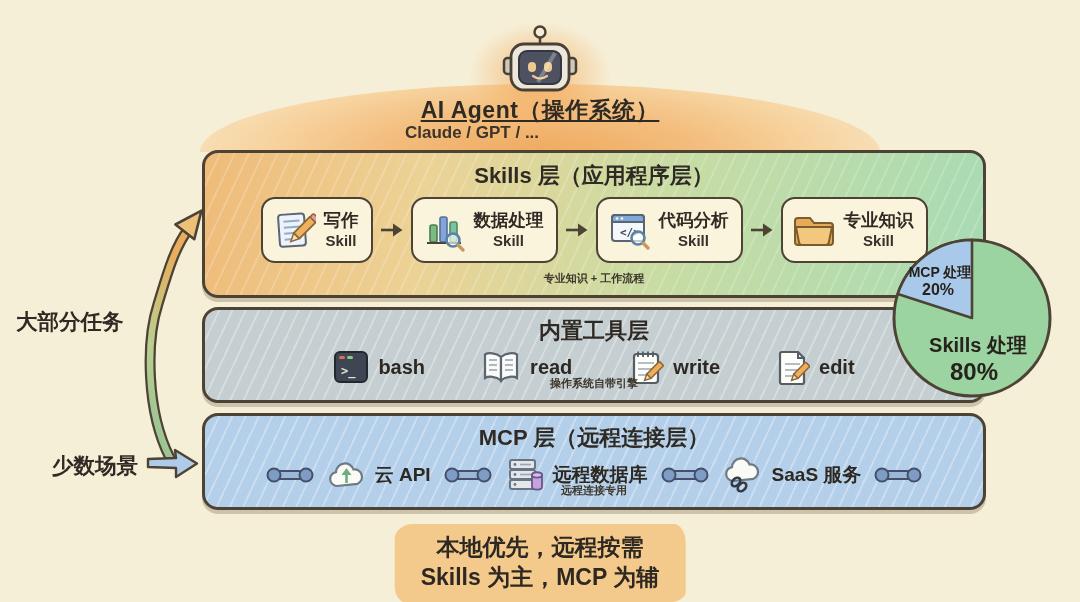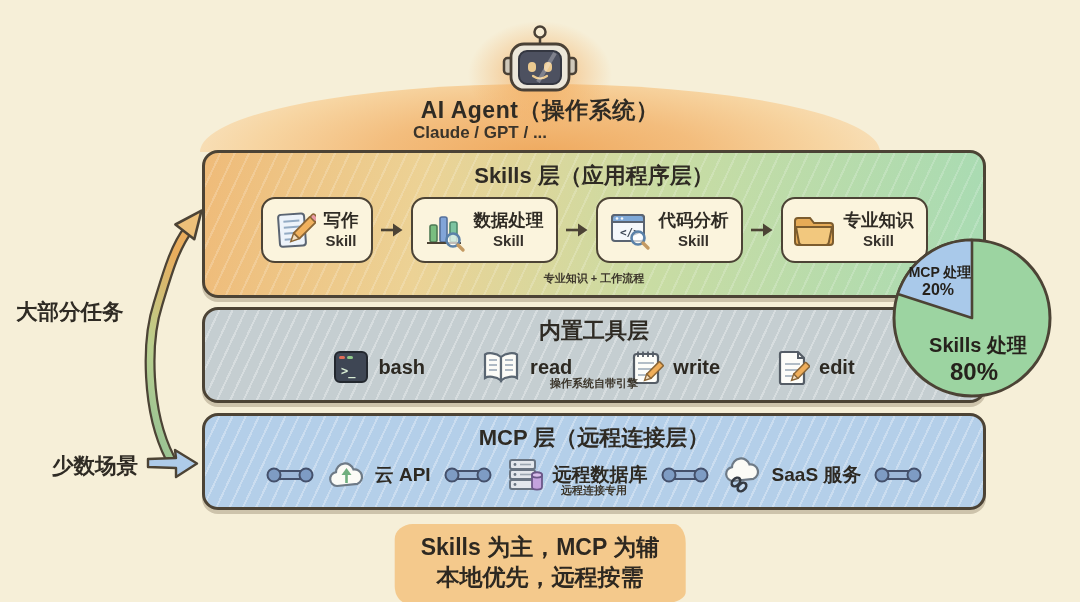--- a/index.html
+++ b/index.html
@@ -15,22 +15,22 @@
     border-radius:50% 50% 0 0 / 100% 100% 0 0;
     background:radial-gradient(ellipse 62% 170% at 50% 105%,
       #efa95e 0%, #f3bd7d 38%, #f7d5a2 68%, #f8e5c4 92%, #f7ebd2 100%);
   }
   .glow{
     position:absolute; left:440px; top:0px; width:200px; height:150px; border-radius:50%;
     background:radial-gradient(closest-side, rgba(242,166,84,.75), rgba(242,166,84,0) 72%);
   }
   .robot{position:absolute; left:500px; top:24px;}
   .hdr-title{position:absolute; left:0; top:95px; width:1080px; text-align:center;
-    font-size:23px; font-weight:700; letter-spacing:.5px;}
-  .hdr-sub{position:absolute; left:16px; top:123px; width:928px; text-align:center;
+    font-size:23px; font-weight:700; letter-spacing:.5px;text-decoration:underline;}
+  .hdr-sub{position:absolute; left:8px; top:123px; width:928px; text-align:center;
     font-size:17px; font-weight:700; color:#3a342b;}
   
   .layer{
     position:absolute; left:202px; width:784px; box-sizing:border-box;
     border:3px solid #4c4335; border-radius:16px;
     box-shadow:0 4px 0 rgba(110,94,66,.30);
   }
   .layer-title{position:absolute; left:0; right:0; text-align:center;
     font-size:22px; font-weight:700; color:#2f2b24;}
   .layer-caption{position:absolute; left:0; right:0; bottom:9px; text-align:center;
@@ -67,21 +67,21 @@
     background:
       repeating-linear-gradient(115deg, rgba(255,255,255,.30) 0 2px, rgba(255,255,255,0) 2px 12px),
       #b4cfe9;
   }
   .mcp .layer-title{top:7px;}
   .mcp-row{position:absolute; left:0; right:0; top:40px;
     display:flex; justify-content:center; align-items:center; gap:13px;}
   .mcp-item{display:flex; align-items:center; gap:8px;}
   .mcp-label{font-size:19px; font-weight:600; color:#2d2922;}
   
-  .lbl-major{position:absolute; left:16px; top:297px; font-size:21.5px; font-weight:700;}
+  .lbl-major{position:absolute; left:16px; top:307px; font-size:21.5px; font-weight:700;}
   .lbl-minor{position:absolute; left:52px; top:451px; font-size:21.5px; font-weight:700;}
   .curve-arrow{position:absolute; left:112px; top:206px;}
   .small-arrow{position:absolute; left:146px; top:447px;}
   
   .pie{position:absolute; left:880px; top:226px;}
   .pie text{font-family:"Liberation Sans","DejaVu Sans",sans-serif; fill:#26221c;}
   
   .banner{
     position:absolute; top:524px; left:50%; transform:translateX(-50%);
     background:#f4c98c; padding:8px 26px 10px;
@@ -354,17 +354,17 @@
   <svg class="pie" width="188" height="188" viewBox="0 0 188 188">
     <circle cx="92" cy="92" r="78" fill="#9cd4a1" stroke="#4c4335" stroke-width="3"></circle>
     <path d="M 92,14 A 78,78 0 0 0 17.8,67.9 L 92,92 Z" fill="#a9c9ea" stroke="#4c4335" stroke-width="2.6" stroke-linejoin="round"></path>
     <text x="60" y="51" font-size="14" font-weight="bold" text-anchor="middle">MCP 处理</text>
     <text x="58" y="69" font-size="16" font-weight="bold" text-anchor="middle">20%</text>
     <text x="98" y="126" font-size="20" font-weight="bold" text-anchor="middle">Skills 处理</text>
     <text x="94" y="154" font-size="24" font-weight="bold" text-anchor="middle">80%</text>
   </svg>
 
   <div class="banner">
+    <div>本地优先，远程按需</div>
     <div>Skills 为主，MCP 为辅</div>
-    <div>本地优先，远程按需</div>
   </div>
 
 </div>
 
 </body></html>

